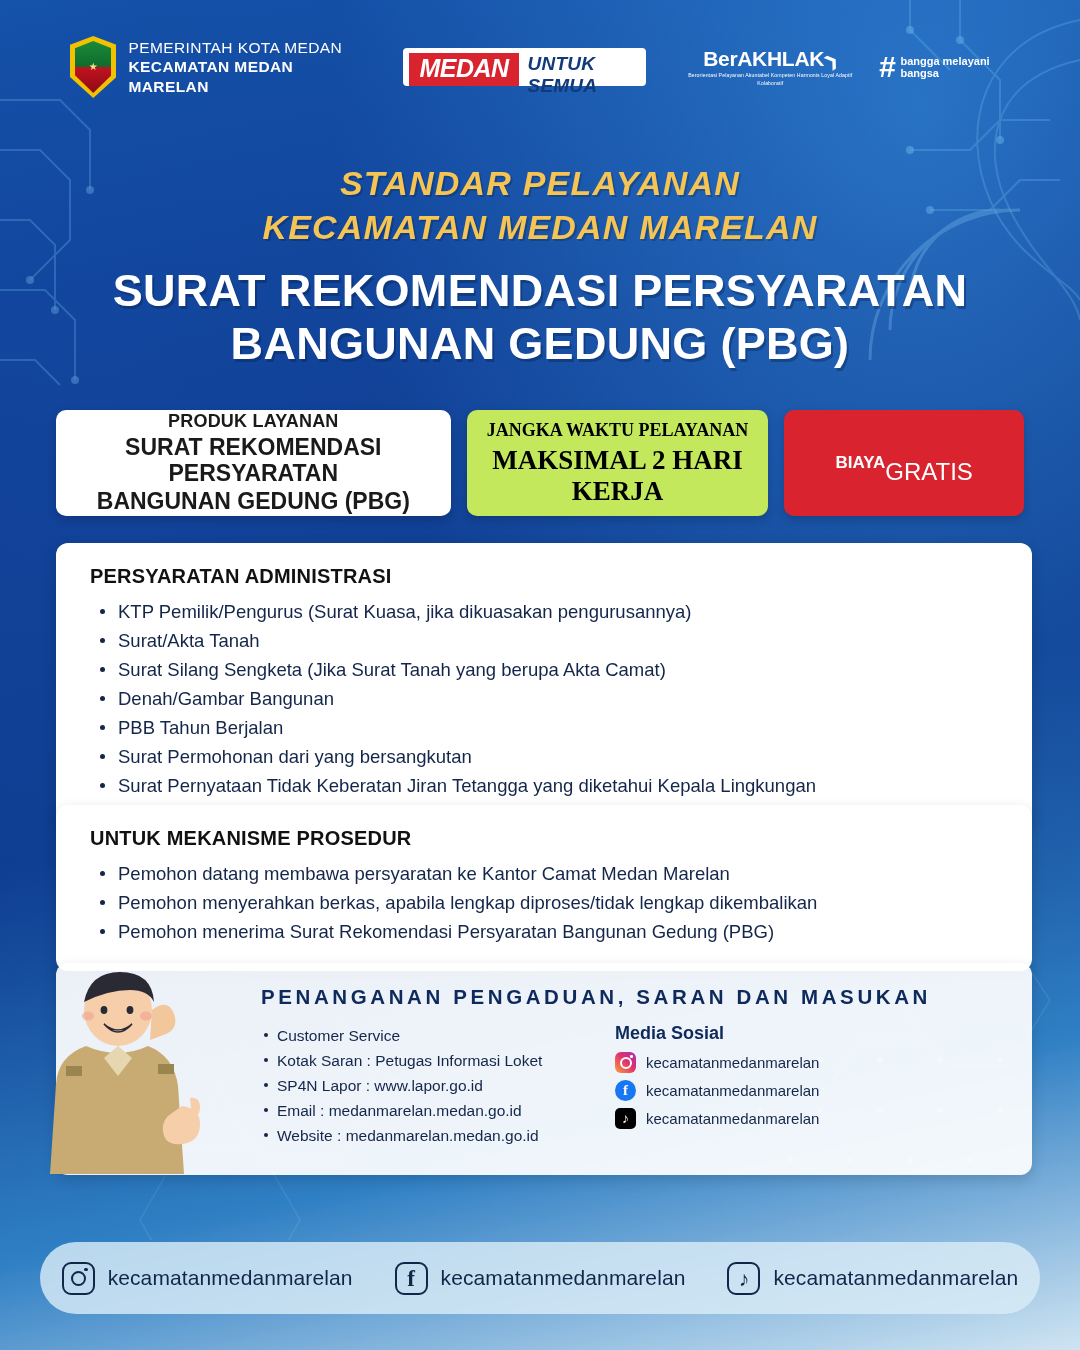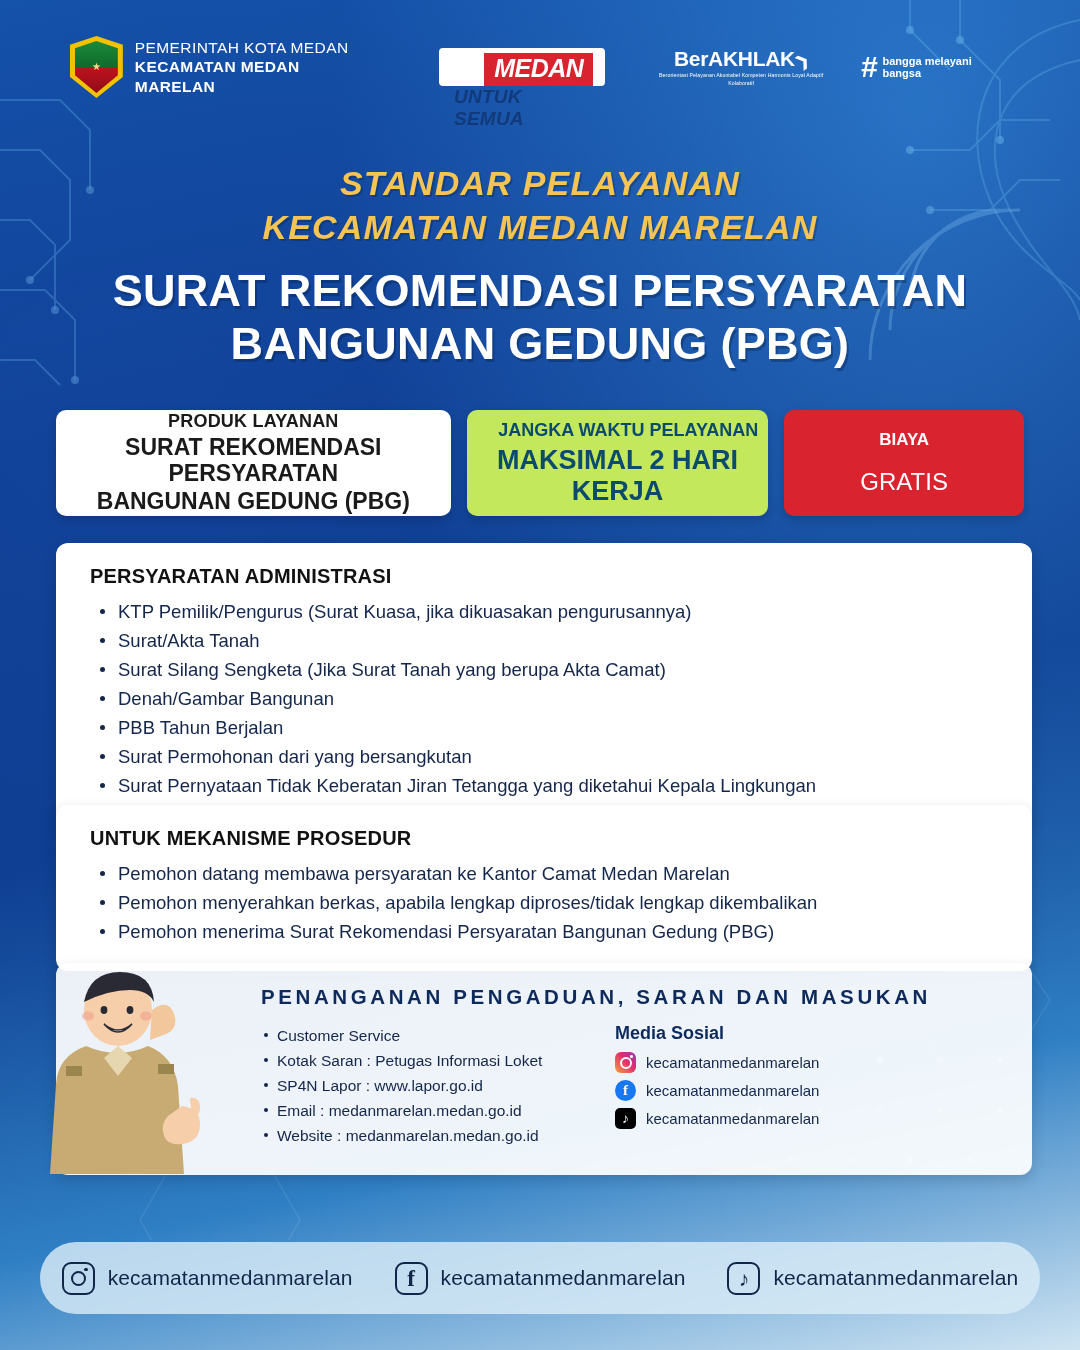--- a/index.html
+++ b/index.html
@@ -42,24 +42,23 @@
     clip-path: polygon(50% 0%, 100% 14%, 100% 66%, 50% 100%, 0% 66%, 0% 14%);
   }
   .crest .c-inner {
     position: relative; z-index: 2; color: #f8e08e; font-size: 10px; line-height: 1;
   }
   .gov-text { color: #fff; line-height: 1.25; }
   .gov-text .l1 { font-size: 15.5px; letter-spacing: .4px; }
   .gov-text .l2 { font-size: 15.5px; font-weight: bold; letter-spacing: .4px; }
 
   .medan-badge {
-    margin-left: 60px; display: flex; align-items: flex-end;
+    margin-left: 60px; display: flex; align-items: flex-start;
     background: #fff; border-radius: 4px; padding: 5px 12px 5px 6px;
     height: 38px;
-    flex-direction: column;
   }
   .medan-badge .m-red {
     background: #d9232e; color: #fff; font-weight: bold; font-style: italic;
     font-size: 25px; padding: 1px 10px 3px; letter-spacing: -.5px;
   }
   .medan-badge .m-sub {
     color: #123a7a; font-style: italic; font-weight: bold; font-size: 19px;
     margin-left: 9px; letter-spacing: .2px;
   }
 
@@ -96,29 +95,30 @@
   .card-white {
     flex: 1.33; background: #fff; border-radius: 10px;
     display: flex; flex-direction: column; align-items: center; justify-content: center;
     color: #1a1a1a; text-align: center; padding: 6px 10px;
     box-shadow: 0 4px 10px rgba(0,0,0,.18);
   }
   .card-white .lbl { font-size: 18px; font-weight: bold; letter-spacing: .2px; }
   .card-white .val { font-size: 23px; font-weight: bold; line-height: 1.12; margin-top: 3px; }
   .card-green {
     flex: 1; background: #c3e85c; border-radius: 10px;
-    display: flex; flex-direction: column; align-items: flex-end; justify-content: center;
-    color: #0c4a6e; text-align: center; padding: 6px 10px;
+    display: flex; flex-direction: column; align-items: center; justify-content: center;
+    color: #000000; text-align: center; padding: 6px 10px;
     box-shadow: 0 4px 10px rgba(0,0,0,.18);
+    font-family: Liberation Serif, serif;
   }
   .card-green .lbl { font-size: 18px; font-weight: bold; }
   .card-green .val { font-size: 27px; font-weight: bold; margin-top: 4px; }
   .card-red {
     flex: .78; background: #d9232e; border-radius: 10px;
-    display: flex; flex-direction: column; align-items: center; justify-content: center;
+    display: flex; flex-direction: row; align-items: center; justify-content: center;
     color: #fff; text-align: center; padding: 6px 10px;
     box-shadow: 0 4px 10px rgba(0,0,0,.18);
   }
   .card-red .lbl { font-size: 17px; font-weight: bold; }
   .card-red .val { font-size: 24px; font-weight: normal; margin-top: 18px; }
 
   
   .panel {
     position: absolute; left: 56px; right: 48px;
     background: #fff; border-radius: 12px;

